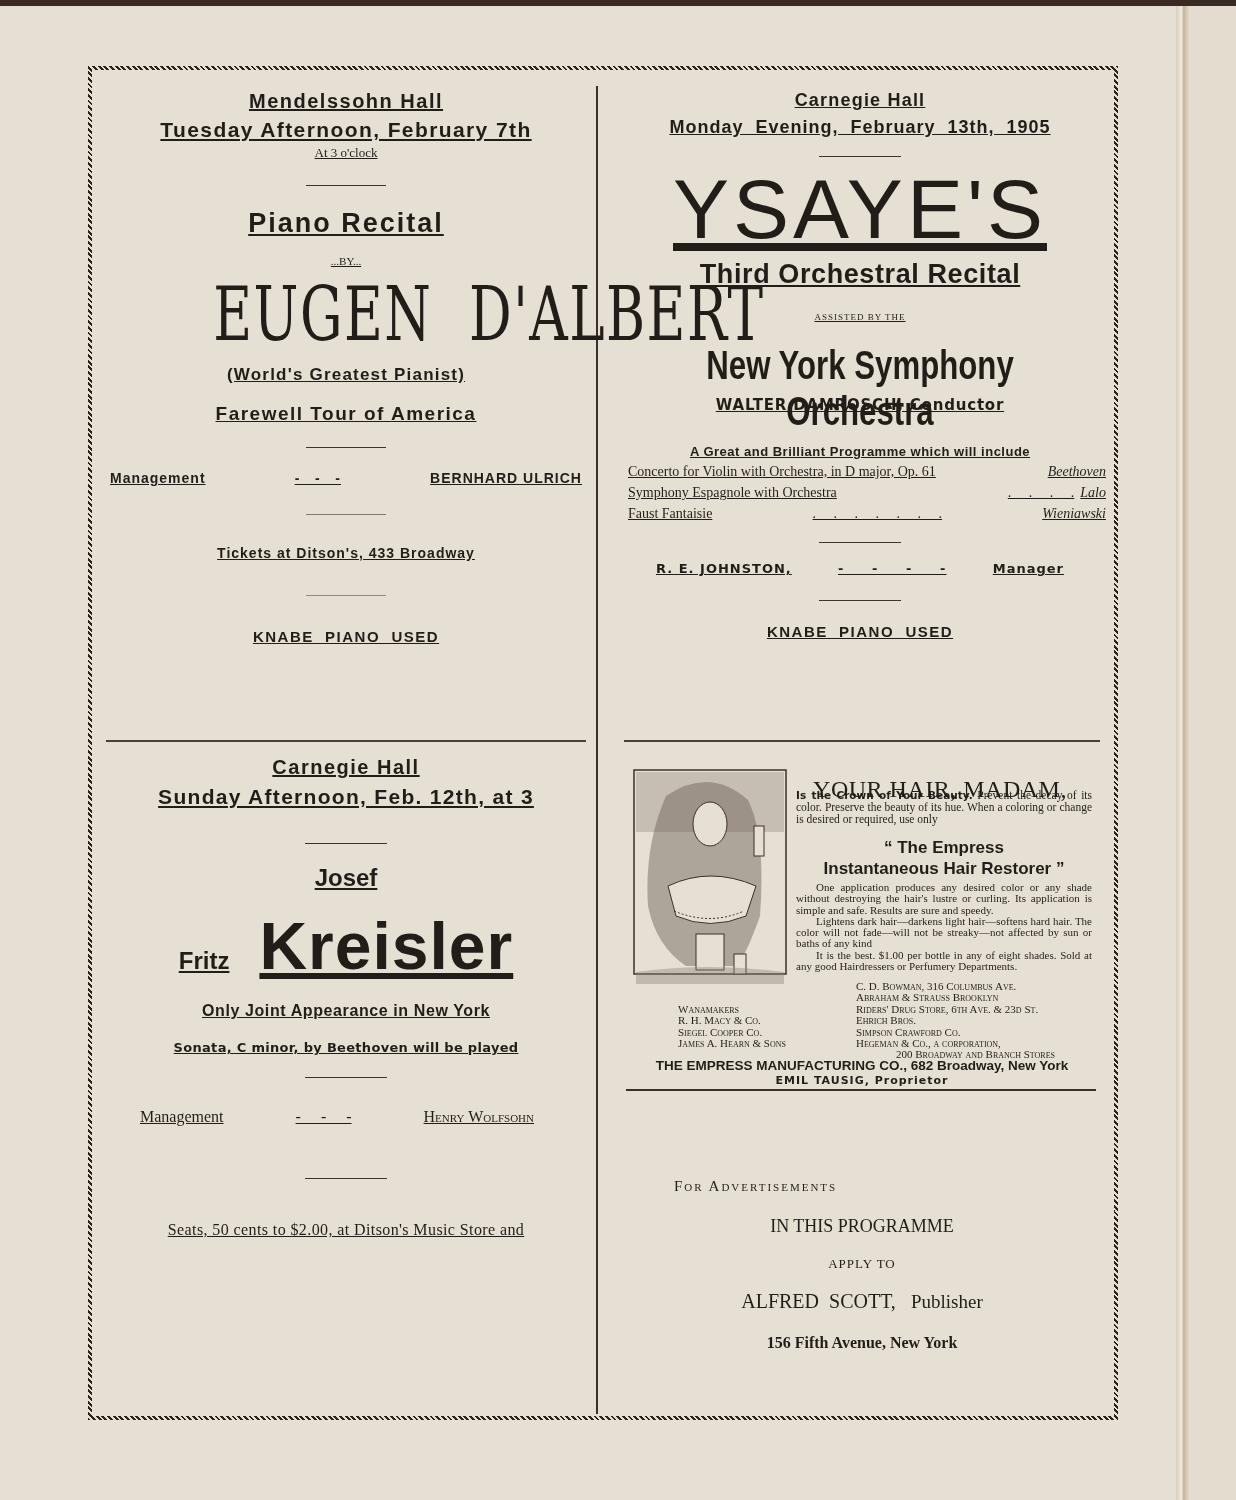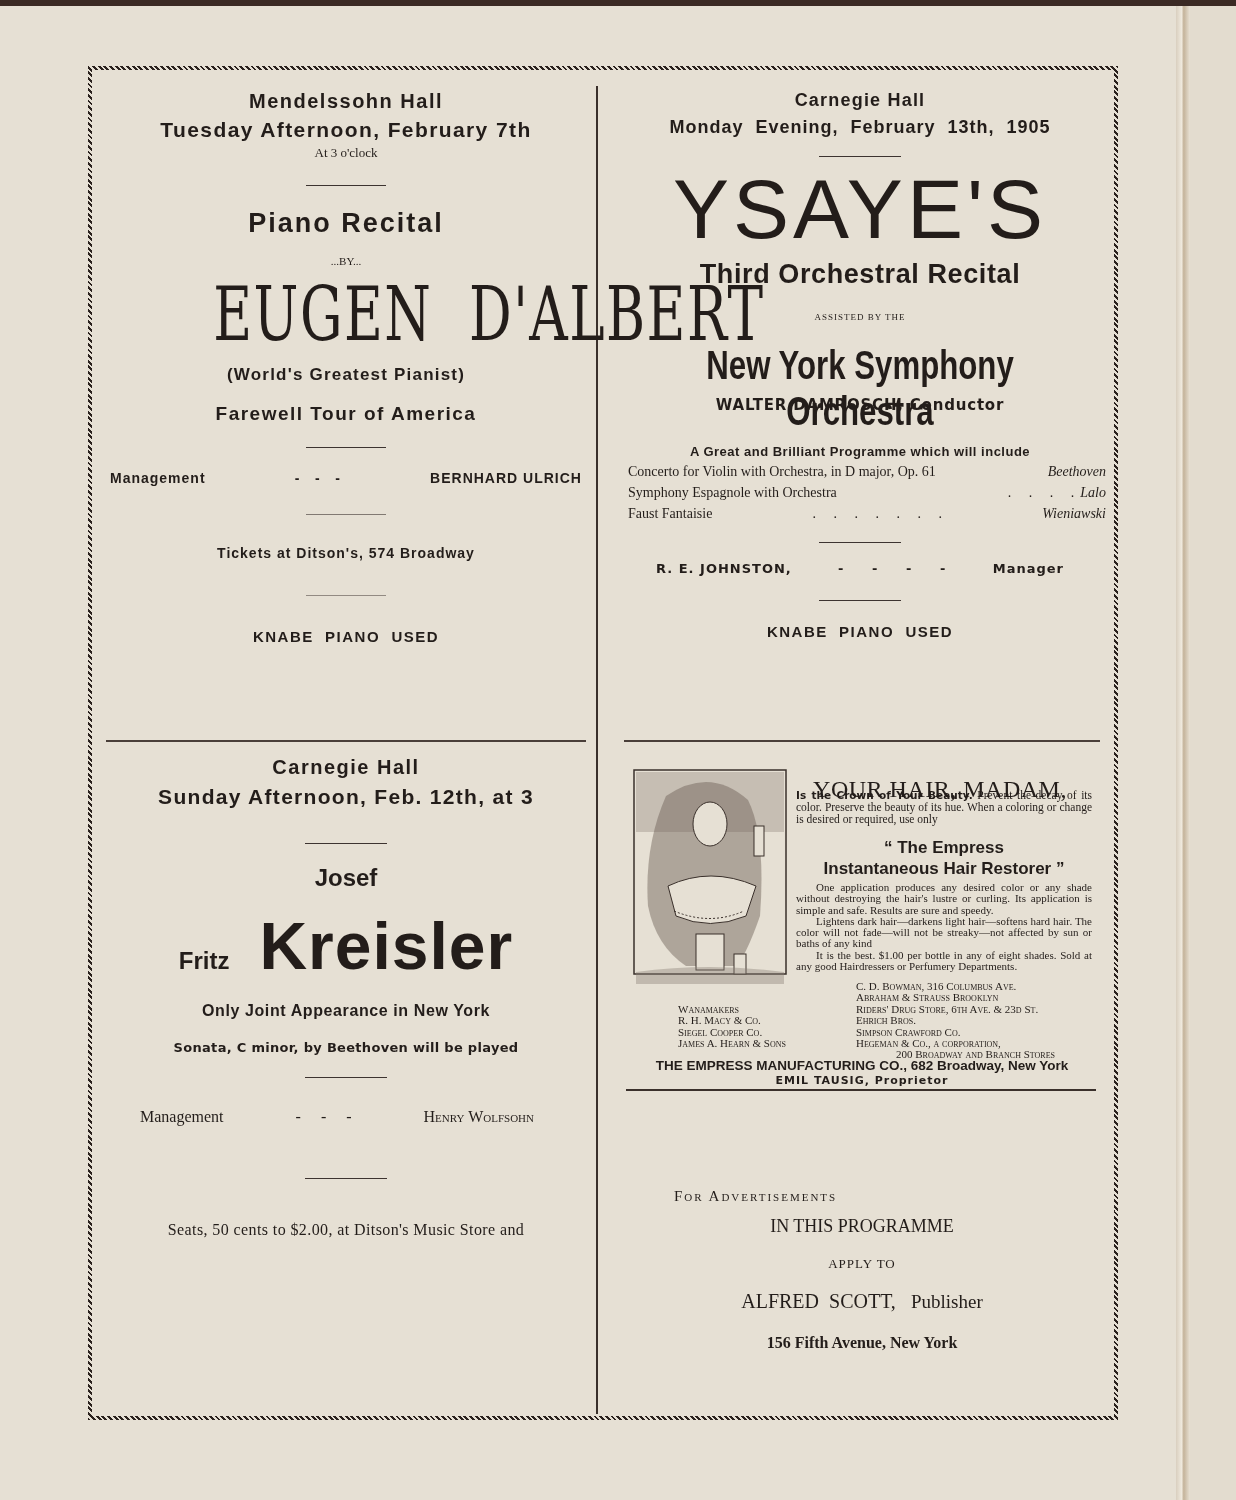--- a/index.html
+++ b/index.html
@@ -33,21 +33,21 @@
   }
   .hdiv-l {
     position: absolute; left: 106px; top: 740px; width: 480px; height: 2px; background: #4a3f39;
   }
   .hdiv-r {
     position: absolute; left: 624px; top: 740px; width: 476px; height: 2px; background: #4a3f39;
   }
   .rule {
     height: 1px; background: #3d3430; margin: 0 auto;
   }
-  .q { position: absolute; text-align: center; }
+  .q { position: absolute; text-align: center; text-decoration: underline; }
   .sans { font-family: "DejaVu Sans", sans-serif; }
   .lsans { font-family: "Liberation Sans", sans-serif; }
   .serif { font-family: "Liberation Serif", serif; }
   .cond { font-family: "Liberation Sans", sans-serif; transform: scaleX(0.72); transform-origin: center; display: inline-block; }
   .line { display: block; white-space: nowrap; }
   .b { font-weight: bold; }
   .i { font-style: italic; }
   .row { display: flex; justify-content: space-between; white-space: nowrap; }
 </style>
 </head>
@@ -74,21 +74,21 @@
   </div>
   <span class="line lsans b" style="font-size:17px; letter-spacing:1.2px; margin-top:14px;">(World's Greatest Pianist)</span>
   <span class="line lsans b" style="font-size:19px; letter-spacing:1.5px; margin-top:18px;">Farewell Tour of America</span>
   <div class="rule" style="width:80px; margin-top:22px;"></div>
   <div class="row lsans b" style="font-size:14px; letter-spacing:1px; margin-top:22px; padding:0 4px;">
     <span>Management</span>
     <span style="white-space:pre;">-   -   -</span>
     <span>BERNHARD ULRICH</span>
   </div>
   <div class="rule" style="width:80px; margin-top:28px; opacity:.6;"></div>
-  <span class="line lsans b" style="font-size:14px; letter-spacing:1px; margin-top:30px;">Tickets at Ditson's, 574 Broadway</span>
+  <span class="line lsans b" style="font-size:14px; letter-spacing:1px; margin-top:30px;">Tickets at Ditson's, 433 Broadway</span>
   <div class="rule" style="width:80px; margin-top:34px; opacity:.5;"></div>
   <span class="line lsans b" style="font-size:15px; letter-spacing:1.5px; margin-top:32px; white-space:pre;">KNABE  PIANO  USED</span>
 </section>
 
 <section class="q" style="left:612px; top:88px; width:496px;">
   <span class="line lsans b" style="font-size:18px; letter-spacing:1.2px; margin-top:2px;">Carnegie Hall</span>
   <span class="line lsans b" style="font-size:18px; letter-spacing:1px; margin-top:6px; white-space:pre;">Monday  Evening,  February  13th,  1905</span>
   <div class="rule" style="width:82px; margin-top:18px;"></div>
   <span class="line lsans" style="font-size:84px; line-height:88px; letter-spacing:4px; margin-top:8px;">YSAYE'S</span>
   <span class="line lsans b" style="font-size:27px; letter-spacing:0.6px; margin-top:6px;">Third Orchestral Recital</span>
@@ -187,21 +187,21 @@
     <div>R. H. Macy &amp; Co.</div>
     <div>Siegel Cooper Co.</div>
     <div>James A. Hearn &amp; Sons</div>
   </div>
   <span class="lsans b" style="position:absolute; left:0; top:302px; width:476px; text-align:center; font-size:13.5px; white-space:nowrap;">THE EMPRESS MANUFACTURING CO., 682 Broadway, New York</span>
   <span class="sans b" style="position:absolute; left:0; top:318px; width:476px; text-align:center; font-size:11px; letter-spacing:1px;">EMIL TAUSIG, Proprietor</span>
   <div style="position:absolute; left:2px; top:333px; width:470px; height:2px; background:#3a302b;"></div>
 </section>
 
 <section style="position:absolute; left:624px; top:1170px; width:476px;">
-  <span class="serif" style="position:absolute; left:50px; top:18px; font-size:15px; letter-spacing:2px; font-variant:small-caps; white-space:nowrap;">For Advertisements</span>
+  <span class="serif" style="position:absolute; left:50px; top:8px; font-size:15px; letter-spacing:2px; font-variant:small-caps; white-space:nowrap;">For Advertisements</span>
   <span class="serif" style="position:absolute; left:0; top:46px; width:476px; text-align:center; font-size:18px;">IN THIS PROGRAMME</span>
   <span class="serif" style="position:absolute; left:0; top:86px; width:476px; text-align:center; font-size:13px; letter-spacing:1px;">APPLY TO</span>
   <div style="position:absolute; left:0; top:120px; width:476px; text-align:center; white-space:nowrap;">
     <span class="serif" style="font-size:20px; white-space:pre;">ALFRED  SCOTT,</span>
     <span class="serif" style="font-size:19px; margin-left:10px;">Publisher</span>
   </div>
   <span class="serif b" style="position:absolute; left:0; top:164px; width:476px; text-align:center; font-size:16px;">156 Fifth Avenue, New York</span>
 </section>
 
 </body></html>

